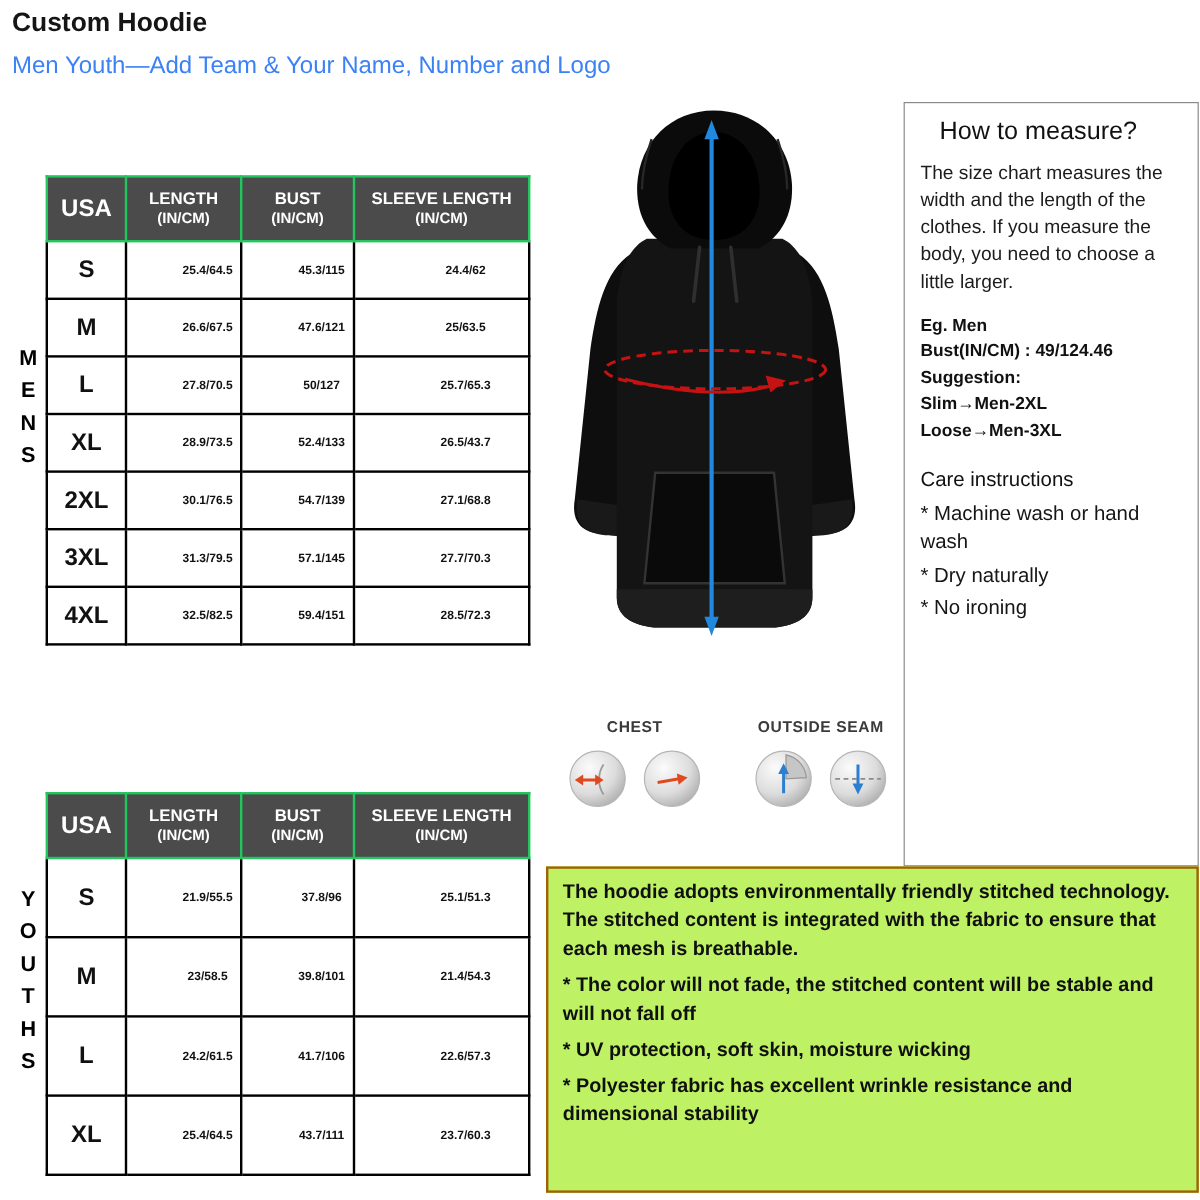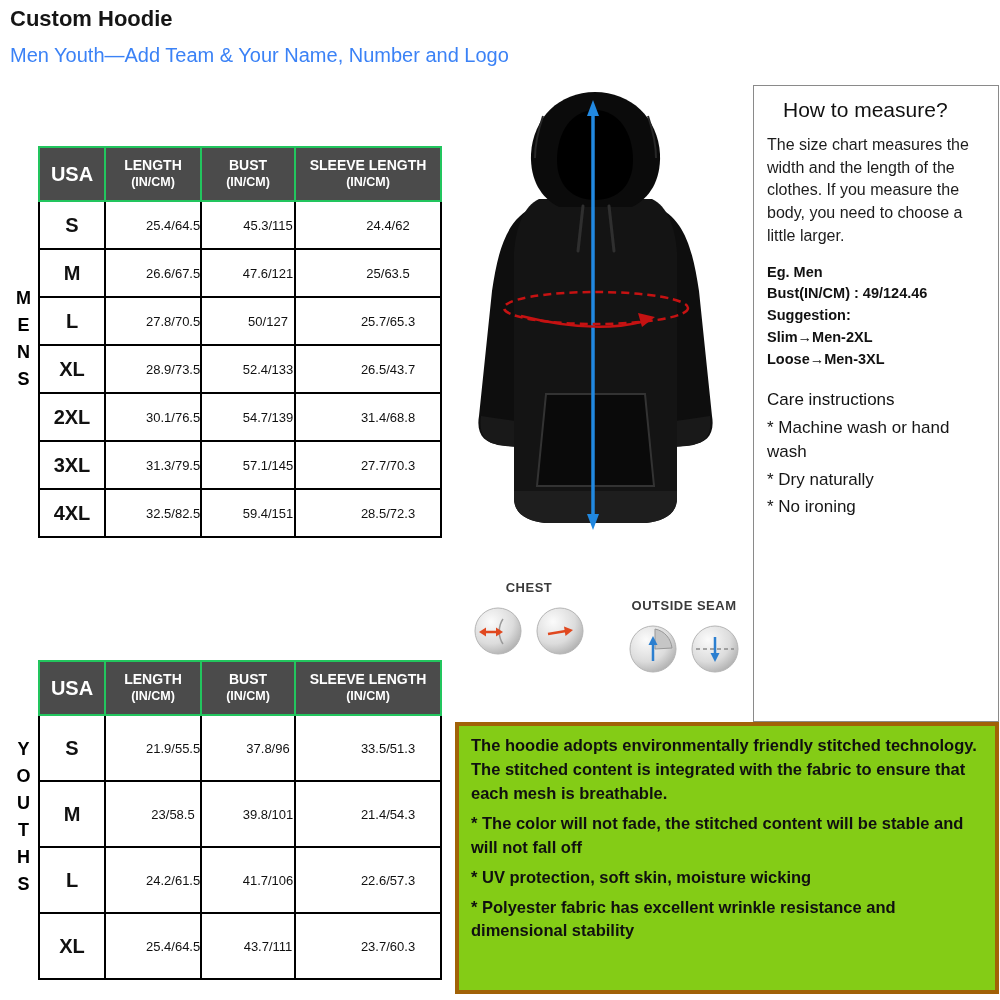--- a/index.html
+++ b/index.html
@@ -25,45 +25,45 @@
   table.size-table col.c-bust  { width:94px; }
   table.size-table col.c-slv   { width:146px; }
   table.size-table th { background:#4b4b4b; color:#fff; border:2px solid #22c55e; height:54px; padding:0; }
   th.usa-th { font-size:20px; font-weight:bold; }
   .col-label { font-size:14px; font-weight:bold; line-height:1.25; }
   .col-sub   { font-size:12.5px; font-weight:bold; line-height:1.25; }
   table.size-table td { border:2px solid #000; text-align:center; vertical-align:middle; background:#fff; }
   .mens  table.size-table tbody td { height:48px; }
   .youths table.size-table tbody td { height:66px; }
   td.size-cell  { font-size:20px; font-weight:bold; }
-  td.value-cell { font-size:13px; font-weight:normal;padding-left:40px; }
+  td.value-cell { font-size:10px; font-weight:bold;padding-left:40px; }
 
   
   .figure { position:absolute; left:443px; top:86px; width:308px; height:505px; }
 
   
   .icon-group { position:absolute; text-align:center; }
-  .chest-group { left:460px; top:580px; width:138px; }
+  .chest-group { left:460px; top:598px; width:138px; }
   .seam-group  { left:606px; top:598px; width:156px; }
   .icon-label { font-size:13px; font-weight:bold; color:#3a3a3a; letter-spacing:0.5px; }
   .spheres { display:flex; justify-content:center; gap:14px; margin-top:12px; }
 
   
   .panel { position:absolute; left:753px; top:85px; width:246px; height:637px;
            border:1px solid #8a8a8a; padding:12px 12px 8px 13px; background:#fff; }
   .htm-title { font-size:21px; color:#111; margin:0 0 12px 16px; }
   .htm-body { font-size:16px; line-height:1.42; color:#1c1c1c; }
   .eg-lines { margin-top:14px; }
   .eg-line { font-size:14.5px; font-weight:bold; line-height:1.5; color:#111; }
   .care-title { font-size:17px; margin-top:20px; margin-bottom:6px; color:#111; }
   .care-item { font-size:17px; line-height:1.42; margin-top:3px; color:#161616; }
 
   
   .notes { position:absolute; left:455px; top:722px; width:544px; height:272px;
-           border:4px solid #a16207; padding:8px 12px; background:#84cc16; }
+           border:2px solid #a16207; padding:8px 12px; background:#bef264; }
   .note-par { font-size:16.5px; font-weight:bold; line-height:1.45; margin-bottom:6px; color:#101010; }
 </style>
 </head>
 <body>
 
 <div class="page">
 
   <div class="header">
     <div class="title">Custom Hoodie</div>
     <div class="subtitle">Men  Youth—Add Team &amp; Your Name, Number and Logo</div>
@@ -117,21 +117,21 @@
           <tr>
             <td class="size-cell">XL</td>
             <td class="value-cell">28.9/73.5</td>
             <td class="value-cell">52.4/133</td>
             <td class="value-cell">26.5/43.7</td>
           </tr>
           <tr>
             <td class="size-cell">2XL</td>
             <td class="value-cell">30.1/76.5</td>
             <td class="value-cell">54.7/139</td>
-            <td class="value-cell">31.4/68.8</td>
+            <td class="value-cell">27.1/68.8</td>
           </tr>
           <tr>
             <td class="size-cell">3XL</td>
             <td class="value-cell">31.3/79.5</td>
             <td class="value-cell">57.1/145</td>
             <td class="value-cell">27.7/70.3</td>
           </tr>
           <tr>
             <td class="size-cell">4XL</td>
             <td class="value-cell">32.5/82.5</td>
@@ -166,21 +166,21 @@
               <div class="col-label">SLEEVE LENGTH</div>
               <div class="col-sub">(IN/CM)</div>
             </th>
           </tr>
         </thead>
       <tbody>
           <tr>
             <td class="size-cell">S</td>
             <td class="value-cell">21.9/55.5</td>
             <td class="value-cell">37.8/96</td>
-            <td class="value-cell">33.5/51.3</td>
+            <td class="value-cell">25.1/51.3</td>
           </tr>
           <tr>
             <td class="size-cell">M</td>
             <td class="value-cell">23/58.5</td>
             <td class="value-cell">39.8/101</td>
             <td class="value-cell">21.4/54.3</td>
           </tr>
           <tr>
             <td class="size-cell">L</td>
             <td class="value-cell">24.2/61.5</td>

